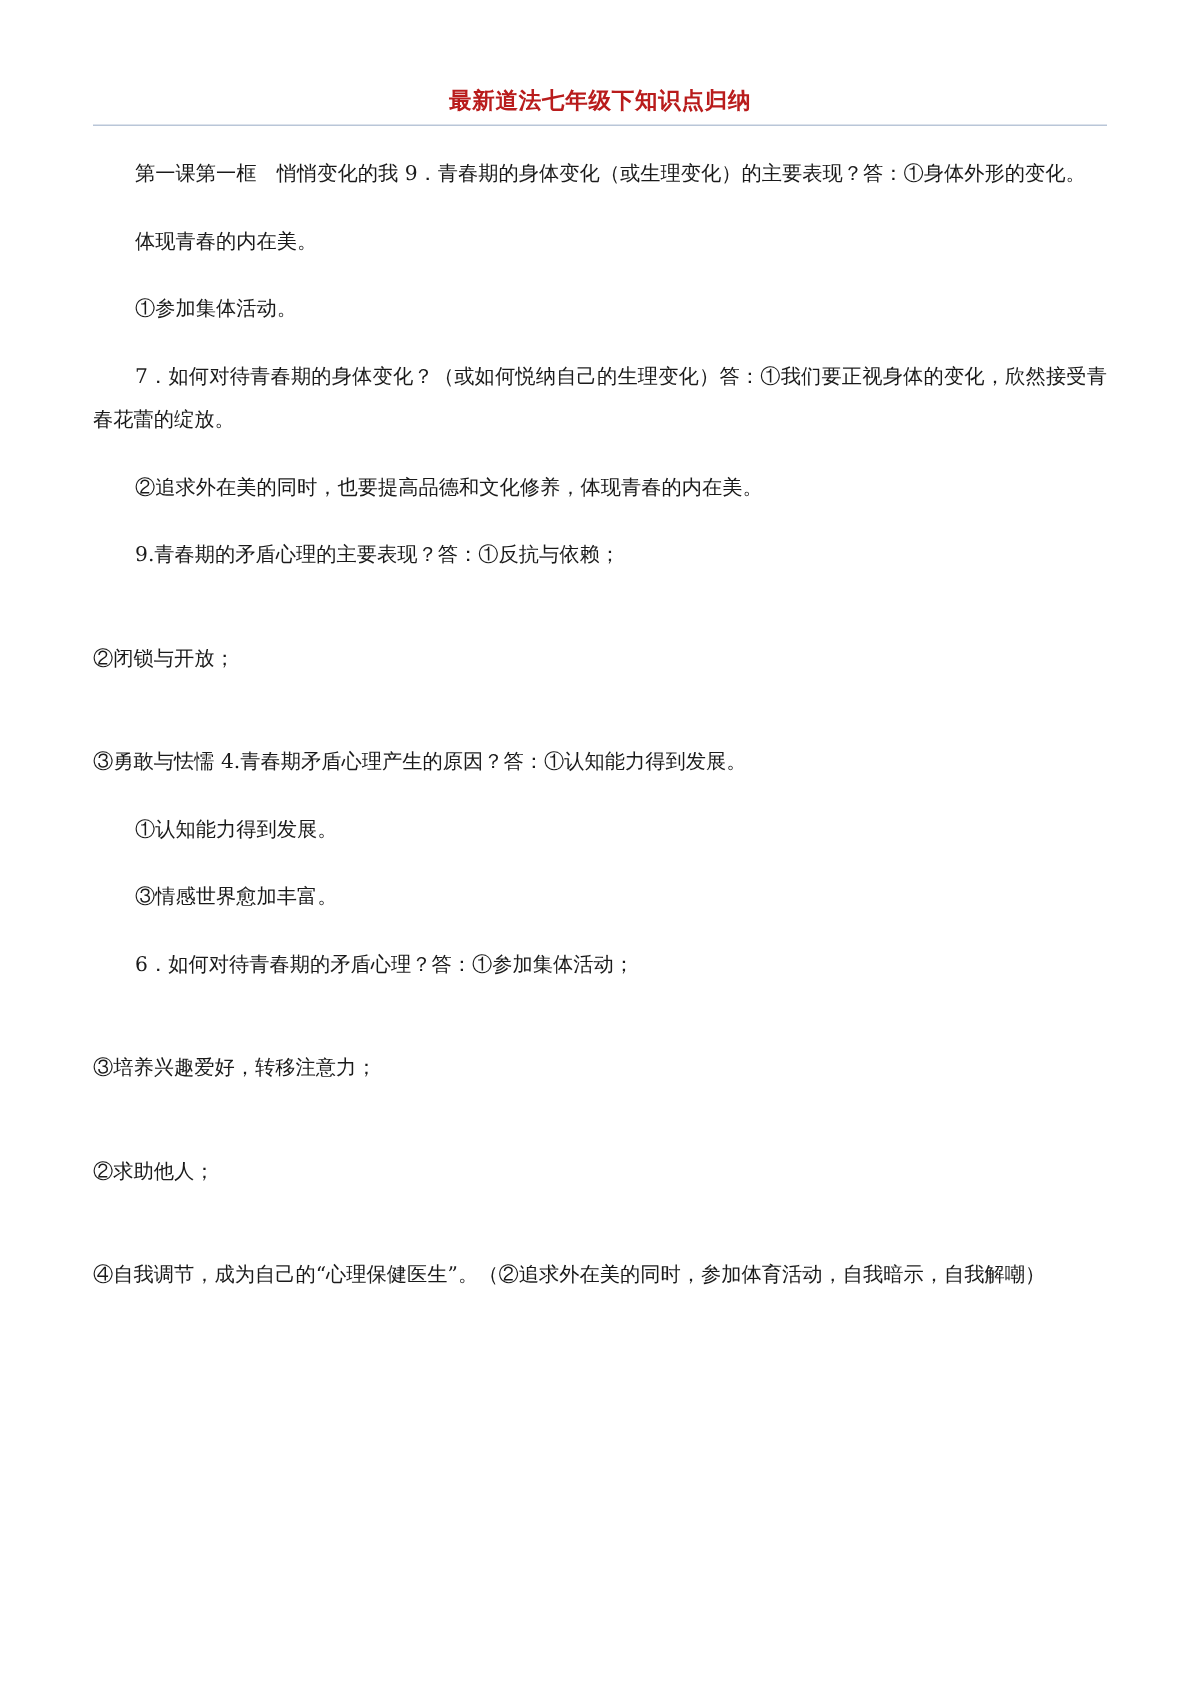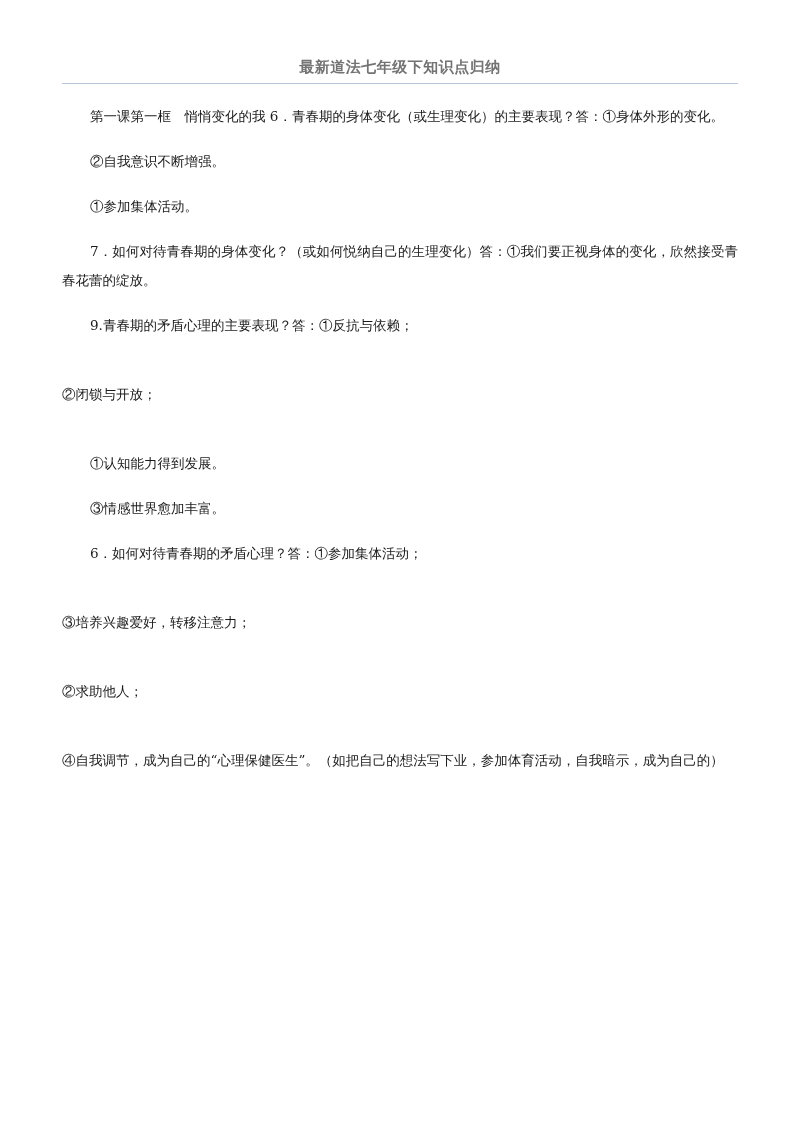--- a/index.html
+++ b/index.html
@@ -21,21 +21,21 @@
     box-sizing: border-box;
     padding: 0 62px;
     background: #ffffff;
   }
   .header {
     margin-top: 58px;
     text-align: center;
     font-family: "DejaVu Serif", "Liberation Serif", serif;
     font-size: 15px;
     font-weight: bold;
-    color: #737373;
+    color: #b91c1c;
     letter-spacing: 0.5px;
     padding-bottom: 6px;
   }
   .header-rule {
     border-bottom: 1px solid #b9c6d8;
     margin: 0 0 18px 0;
     height: 0;
   }
   .body-text p {
     margin: 0 0 0 0;
@@ -57,27 +57,29 @@
 </style>
 </head>
 <body>
 
 <div class="page">
 
   <div class="header">最新道法七年级下知识点归纳</div>
   <div class="header-rule"></div>
 
   <div class="body-text">
-    <p class="para indent">第一课第一框　悄悄变化的我 6．青春期的身体变化（或生理变化）的主要表现？答：①身体外形的变化。</p>
-    <p class="para indent">②自我意识不断增强。</p>
+    <p class="para indent">第一课第一框　悄悄变化的我 9．青春期的身体变化（或生理变化）的主要表现？答：①身体外形的变化。</p>
+    <p class="para indent">体现青春的内在美。</p>
     <p class="para indent">①参加集体活动。</p>
     <p class="para indent">7．如何对待青春期的身体变化？（或如何悦纳自己的生理变化）答：①我们要正视身体的变化，欣然接受青春花蕾的绽放。</p>
+    <p class="para indent">②追求外在美的同时，也要提高品德和文化修养，体现青春的内在美。</p>
     <p class="para indent gap-large">9.青春期的矛盾心理的主要表现？答：①反抗与依赖；</p>
     <p class="para gap-large">②闭锁与开放；</p>
+    <p class="para">③勇敢与怯懦 4.青春期矛盾心理产生的原因？答：①认知能力得到发展。</p>
     <p class="para indent">①认知能力得到发展。</p>
     <p class="para indent">③情感世界愈加丰富。</p>
     <p class="para indent gap-large">6．如何对待青春期的矛盾心理？答：①参加集体活动；</p>
     <p class="para gap-large">③培养兴趣爱好，转移注意力；</p>
     <p class="para gap-large">②求助他人；</p>
-    <p class="para">④自我调节，成为自己的“心理保健医生”。（如把自己的想法写下业，参加体育活动，自我暗示，成为自己的）</p>
+    <p class="para">④自我调节，成为自己的“心理保健医生”。（②追求外在美的同时，参加体育活动，自我暗示，自我解嘲）</p>
   </div>
 
 </div>
 
 </body></html>

